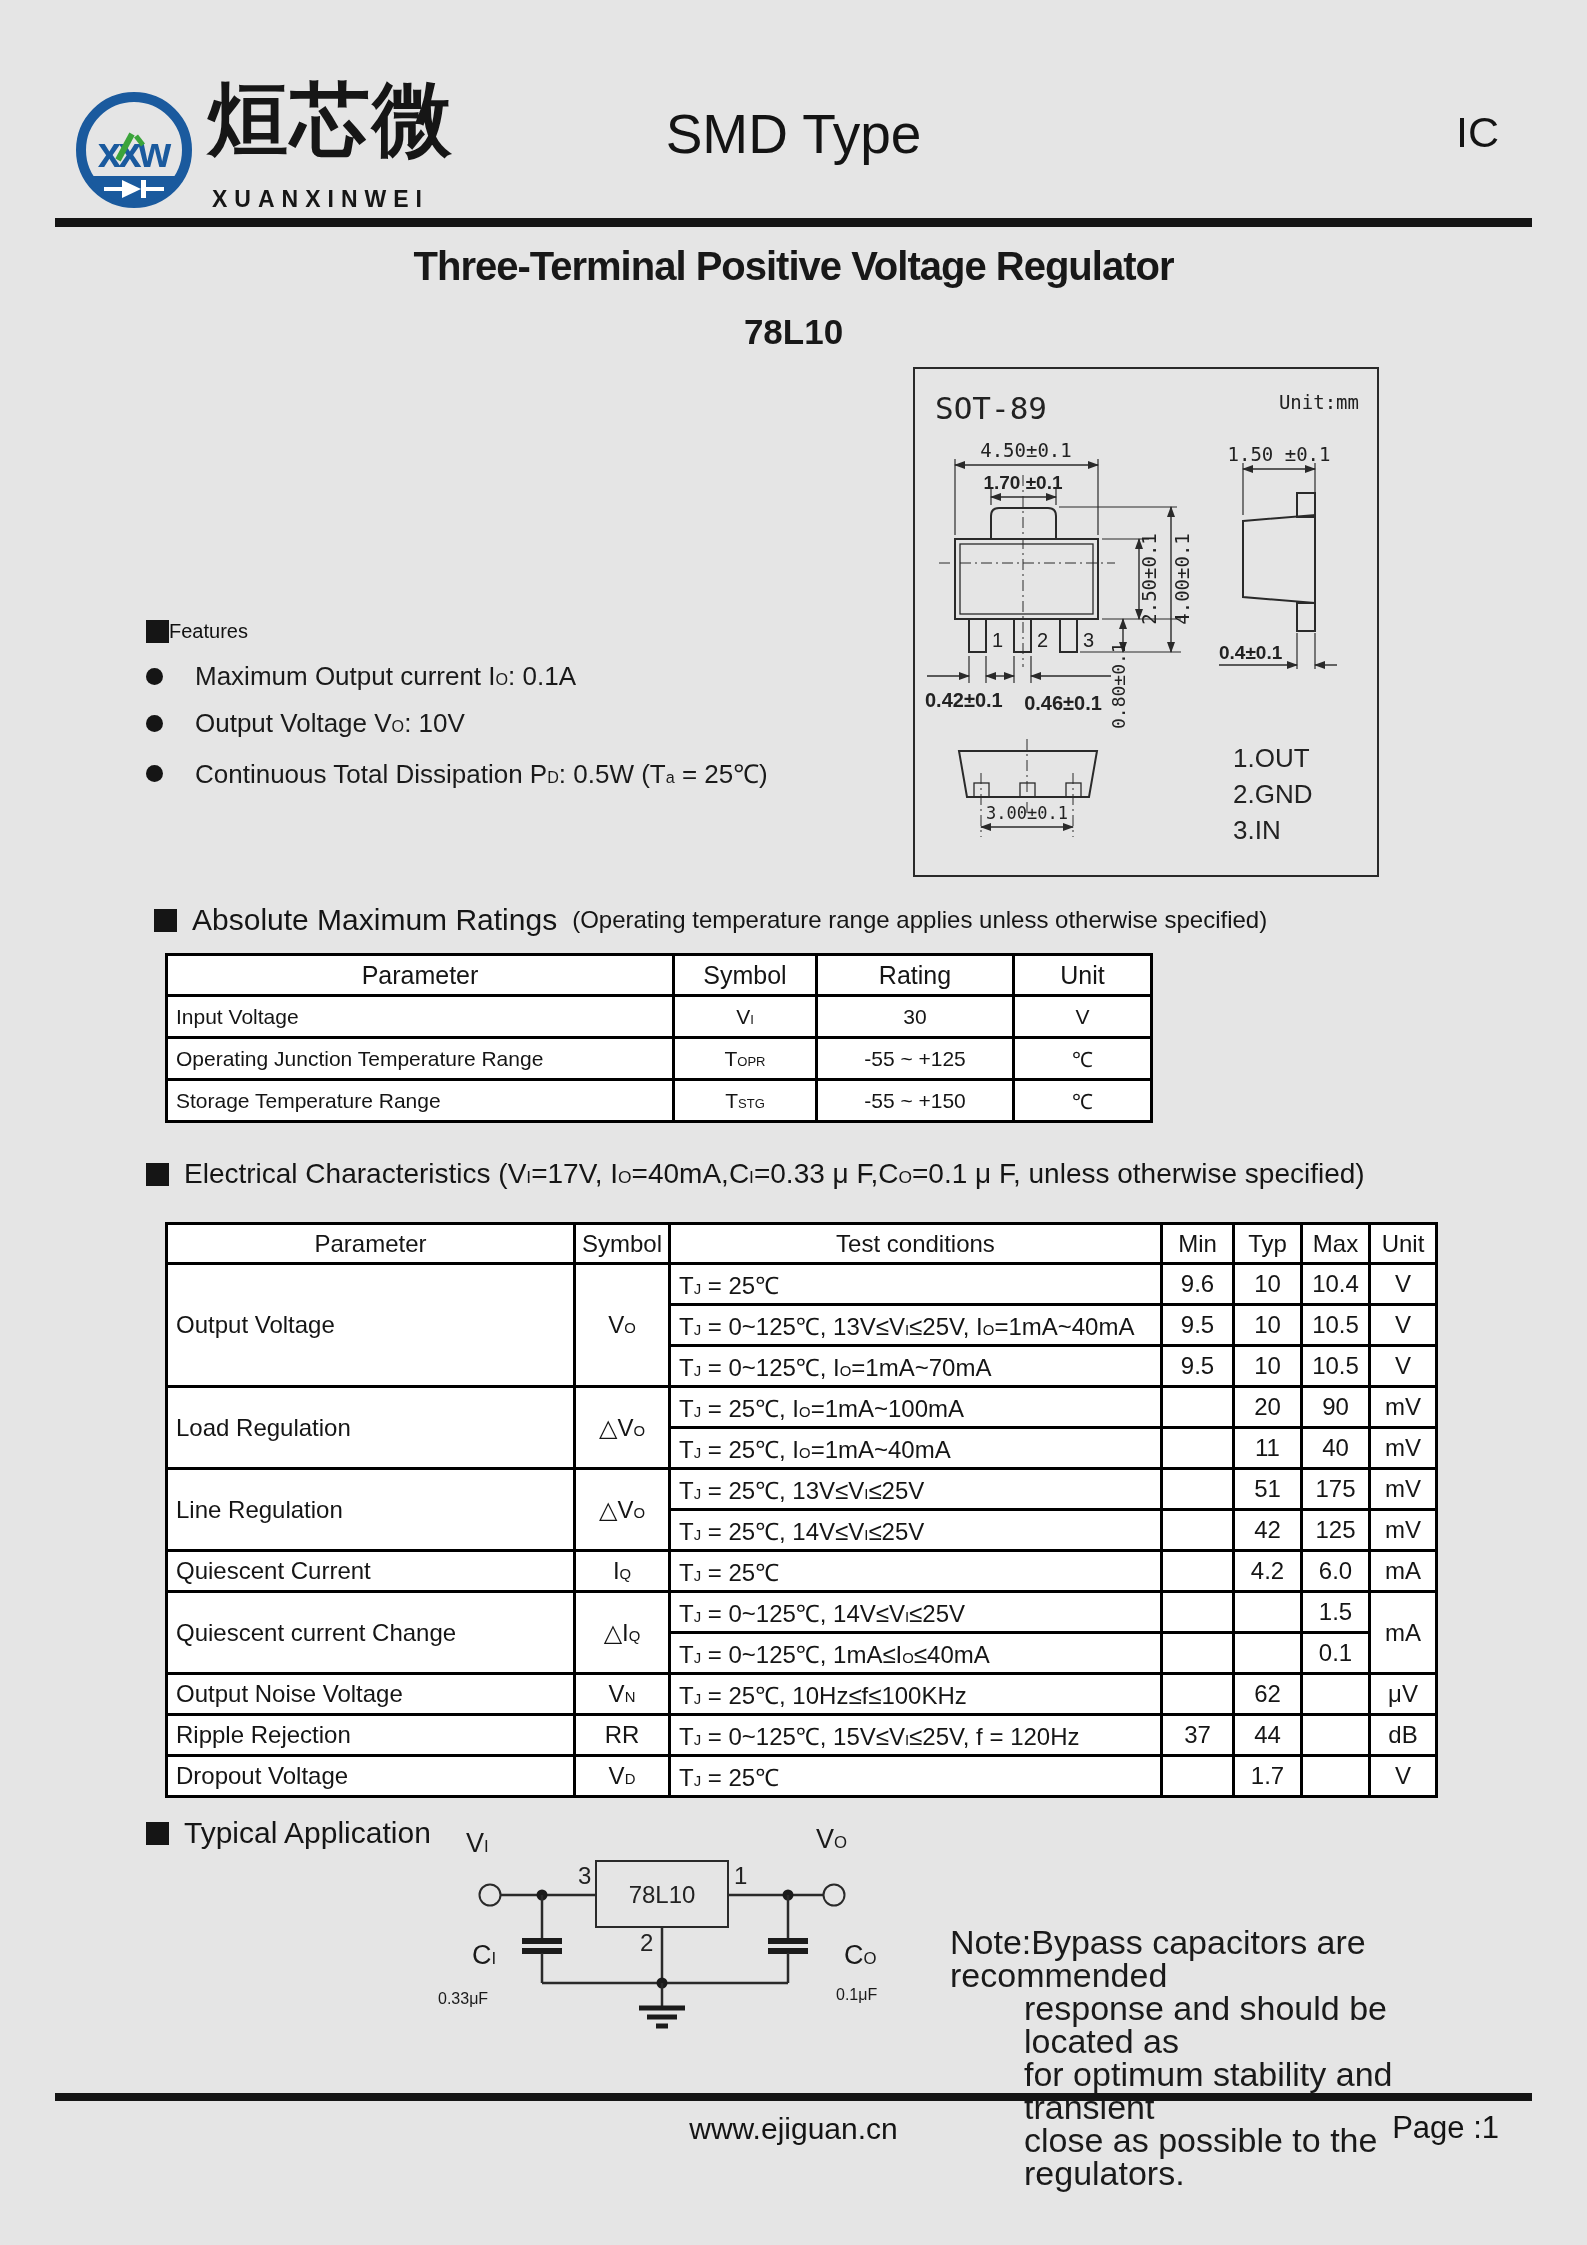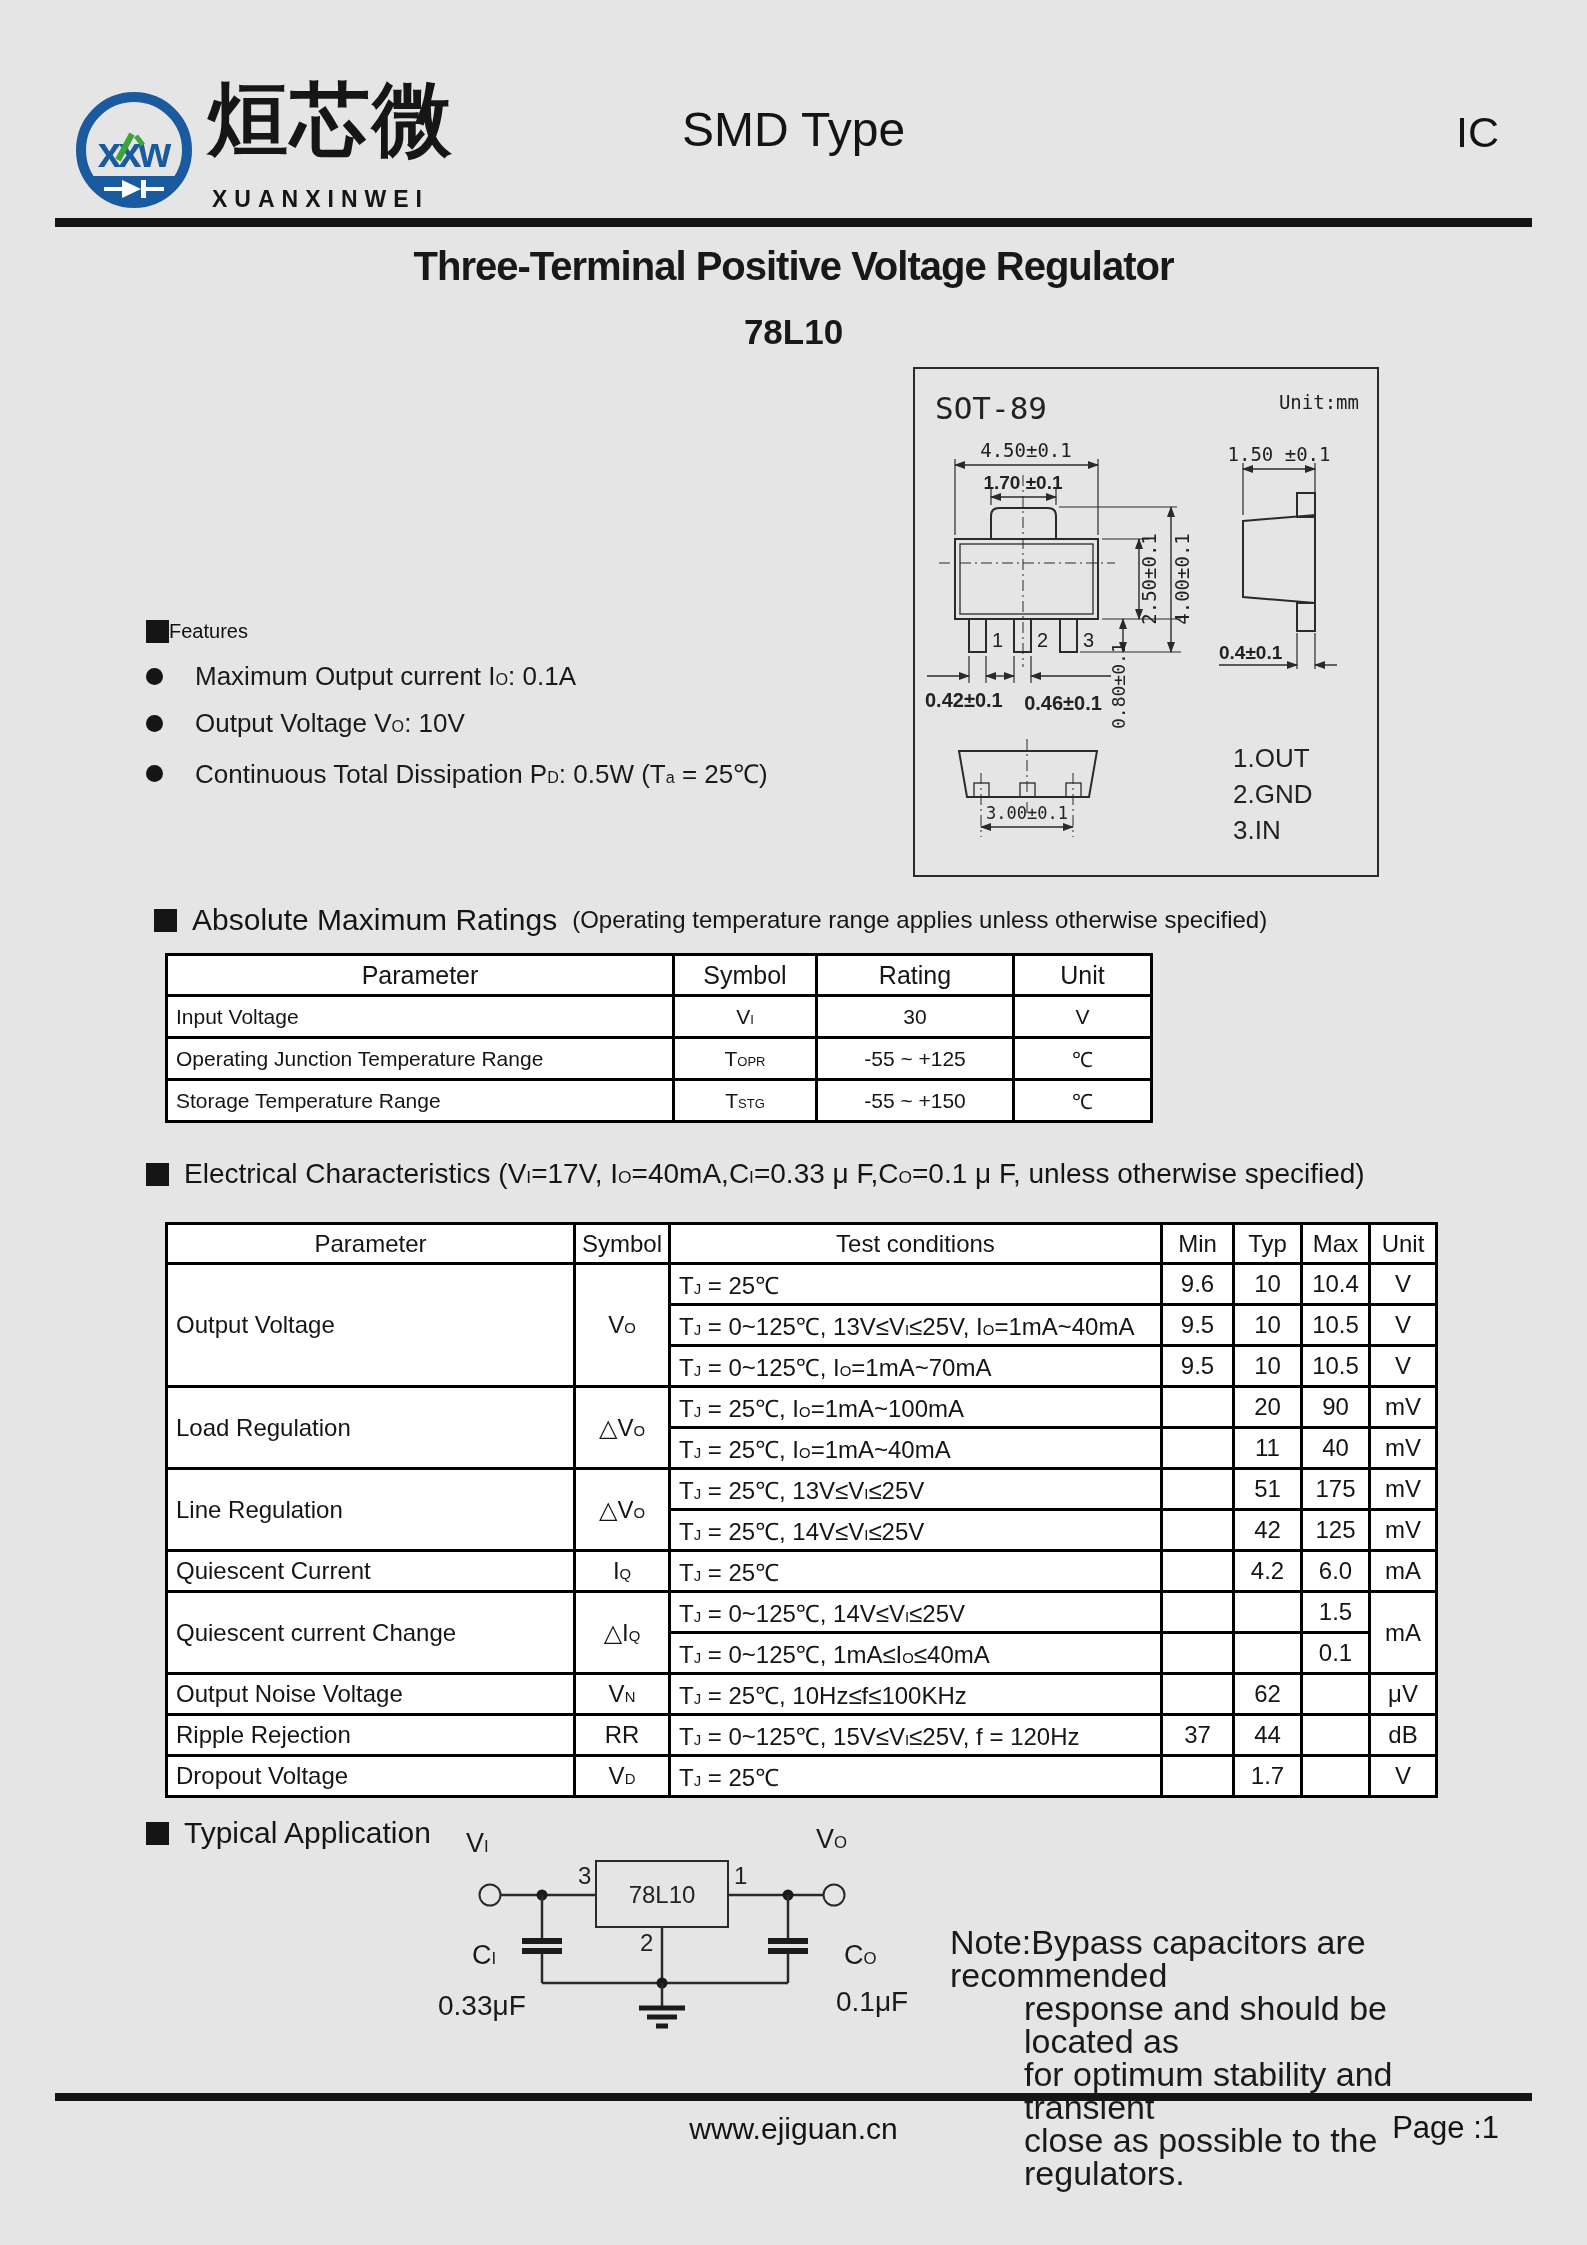--- a/index.html
+++ b/index.html
@@ -2,21 +2,21 @@
 <html><head>
 <meta charset="utf-8">
 <style>
   html,body{margin:0;padding:0;background:#fff;}
   .page{position:relative;width:1587px;height:2245px;background:#e5e5e5;overflow:hidden;
         font-family:"Liberation Sans",sans-serif;color:#111;}
   
   .logo-svg{position:absolute;left:70px;top:84px;}
   .brand-cn{position:absolute;left:208px;top:80px;font-size:80px;font-weight:700;letter-spacing:2px;color:#161616;line-height:1;}
   .brand-en{position:absolute;left:212px;top:186px;font-size:23px;font-weight:700;letter-spacing:7px;color:#161616;}
-  .smd-type{position:absolute;left:0;top:102px;width:100%;text-align:center;font-size:48px;color:#141414;}
+  .smd-type{position:absolute;left:0;top:102px;width:100%;text-align:center;font-size:55px;color:#141414;}
   .ic-label{position:absolute;right:88px;top:108px;font-size:43px;color:#141414;}
   .rule{position:absolute;left:55px;right:55px;background:#151515;}
   .rule-top{top:218px;height:9px;}
   .rule-bottom{top:2093px;height:8px;}
   
   .title-main{position:absolute;left:0;top:244px;width:100%;text-align:center;font-size:40px;font-weight:700;letter-spacing:-1px;color:#181818;}
   .title-part{position:absolute;left:0;top:312px;width:100%;text-align:center;font-size:35px;font-weight:700;color:#181818;}
   
   .pkg{position:absolute;left:874px;top:367px;width:466px;height:510px;margin-left:39px;}
   .pkg svg{display:block;}
@@ -52,21 +52,21 @@
   sub{font-size:0.62em;vertical-align:baseline;}
   .amr-head{left:154px;top:903px;}
   .ec-head{left:146px;top:1158px;font-size:28px;}
   .app-head{left:146px;top:1816px;}
   
   .circuit-wrap{position:absolute;left:430px;top:1838px;width:530px;height:235px;}
   .plate{stroke:#1b1b1b;stroke-width:6;}
   .g1{stroke:#1b1b1b;stroke-width:5;}
   .w{stroke-width:2.5;}
   .lbl{position:absolute;font-size:27px;color:#1a1a1a;white-space:nowrap;}
-  .lbl.small{font-size:28px;}
+  .lbl.small{font-size:16px;}
   .note{position:absolute;left:950px;top:1926px;width:530px;font-size:34px;line-height:33px;color:#1a1a1a;}
   .note .ind{padding-left:74px;}
   
   .footer-site{position:absolute;left:0;top:2112px;width:100%;text-align:center;font-size:30px;color:#141414;}
   .footer-page{position:absolute;right:88px;top:2110px;font-size:31px;color:#141414;}
 </style>
 </head>
 <body>
 
 <div class="page">

